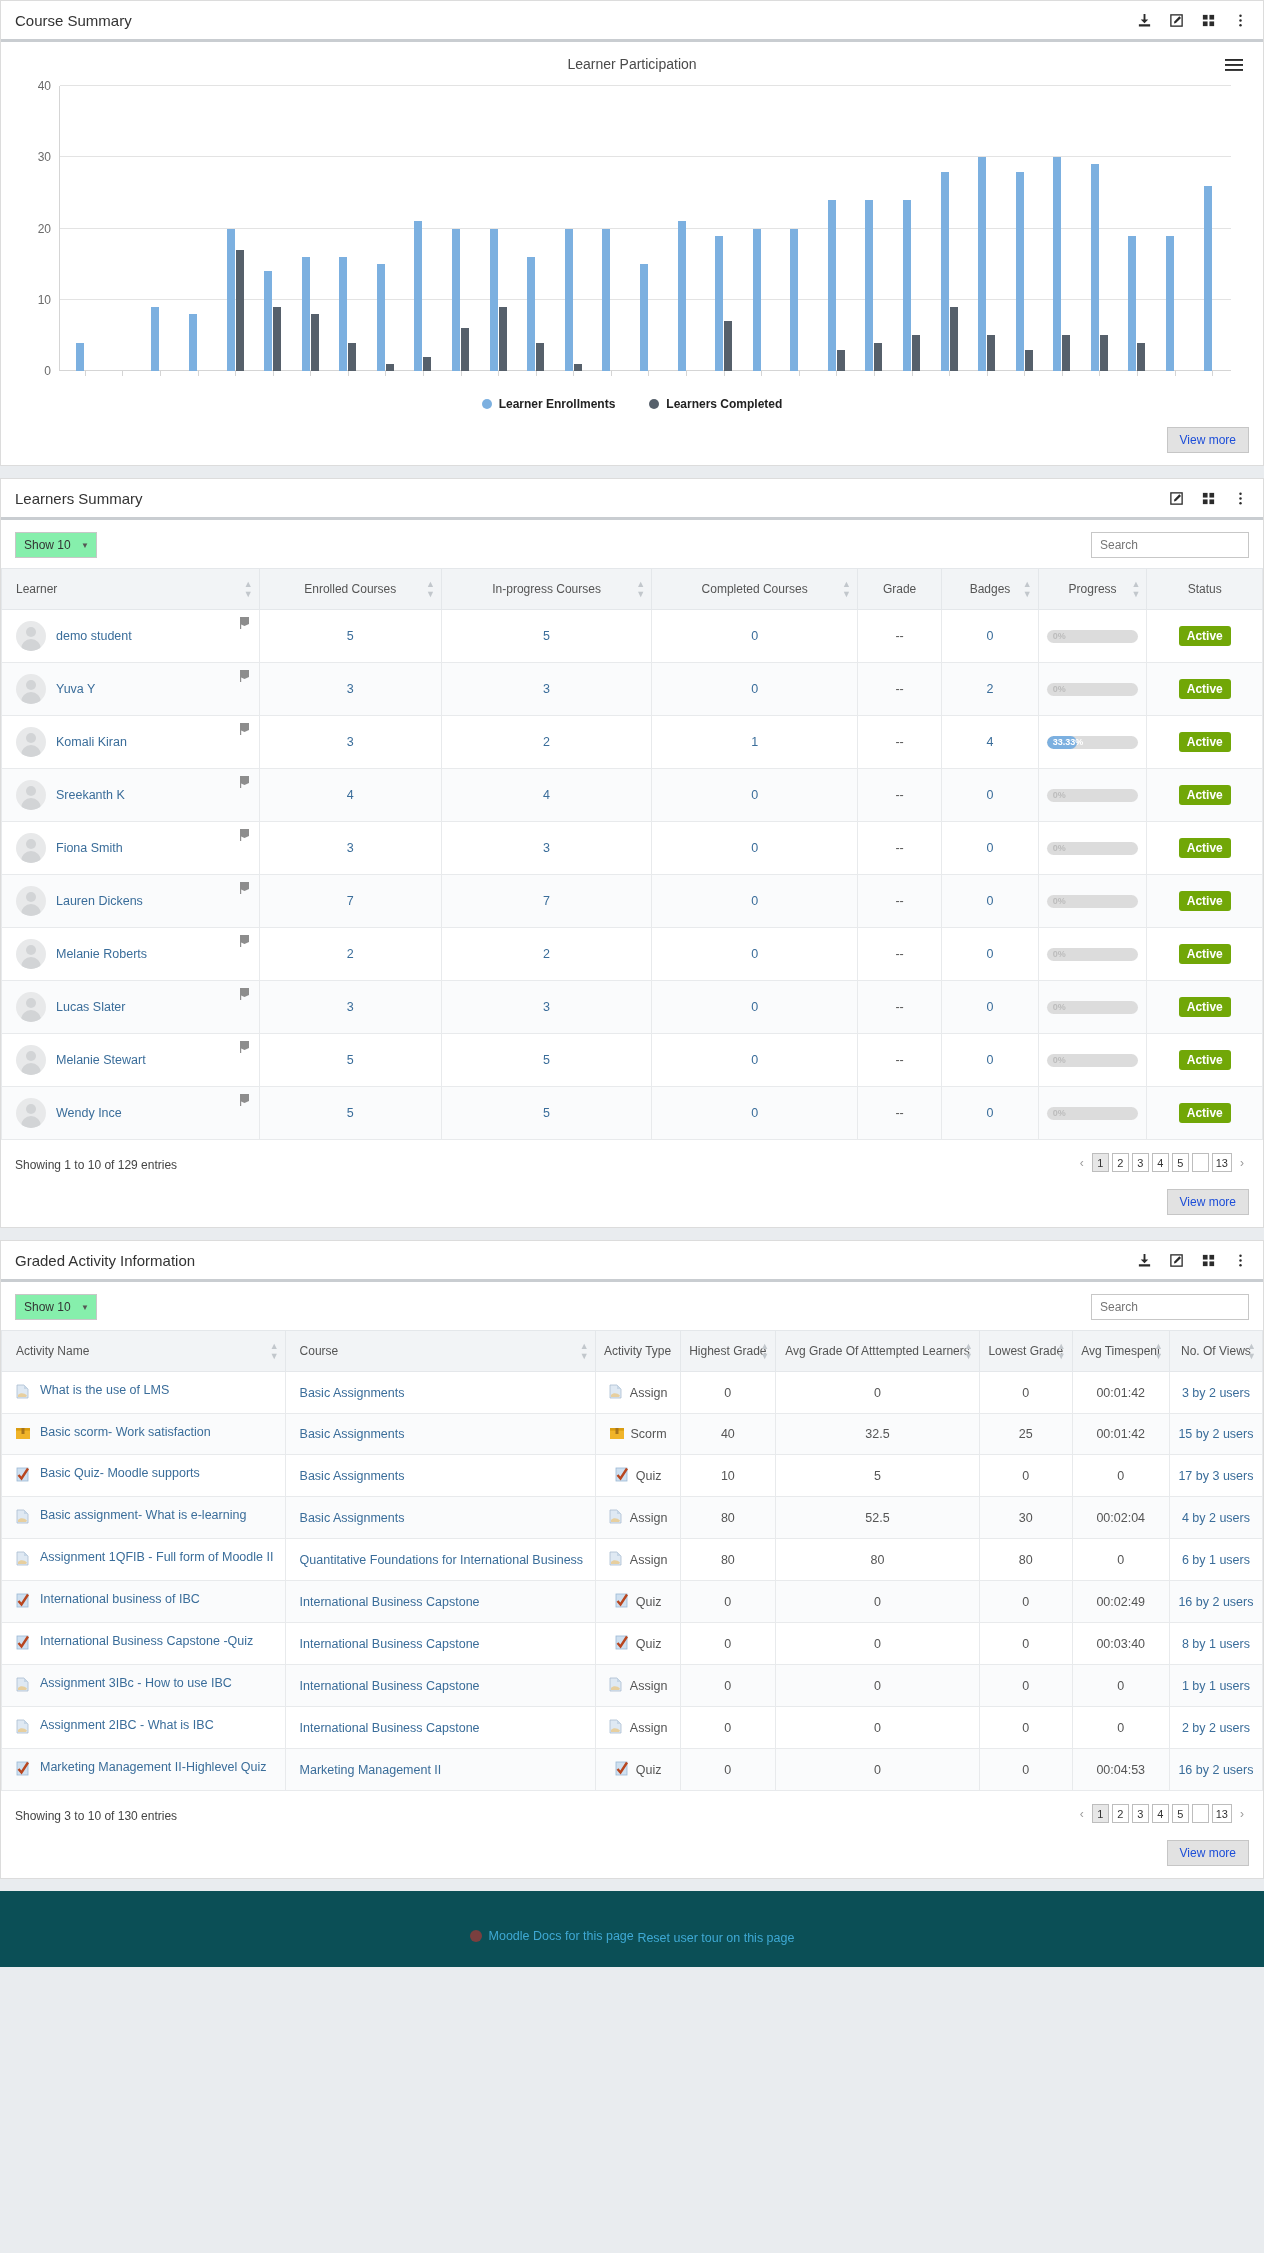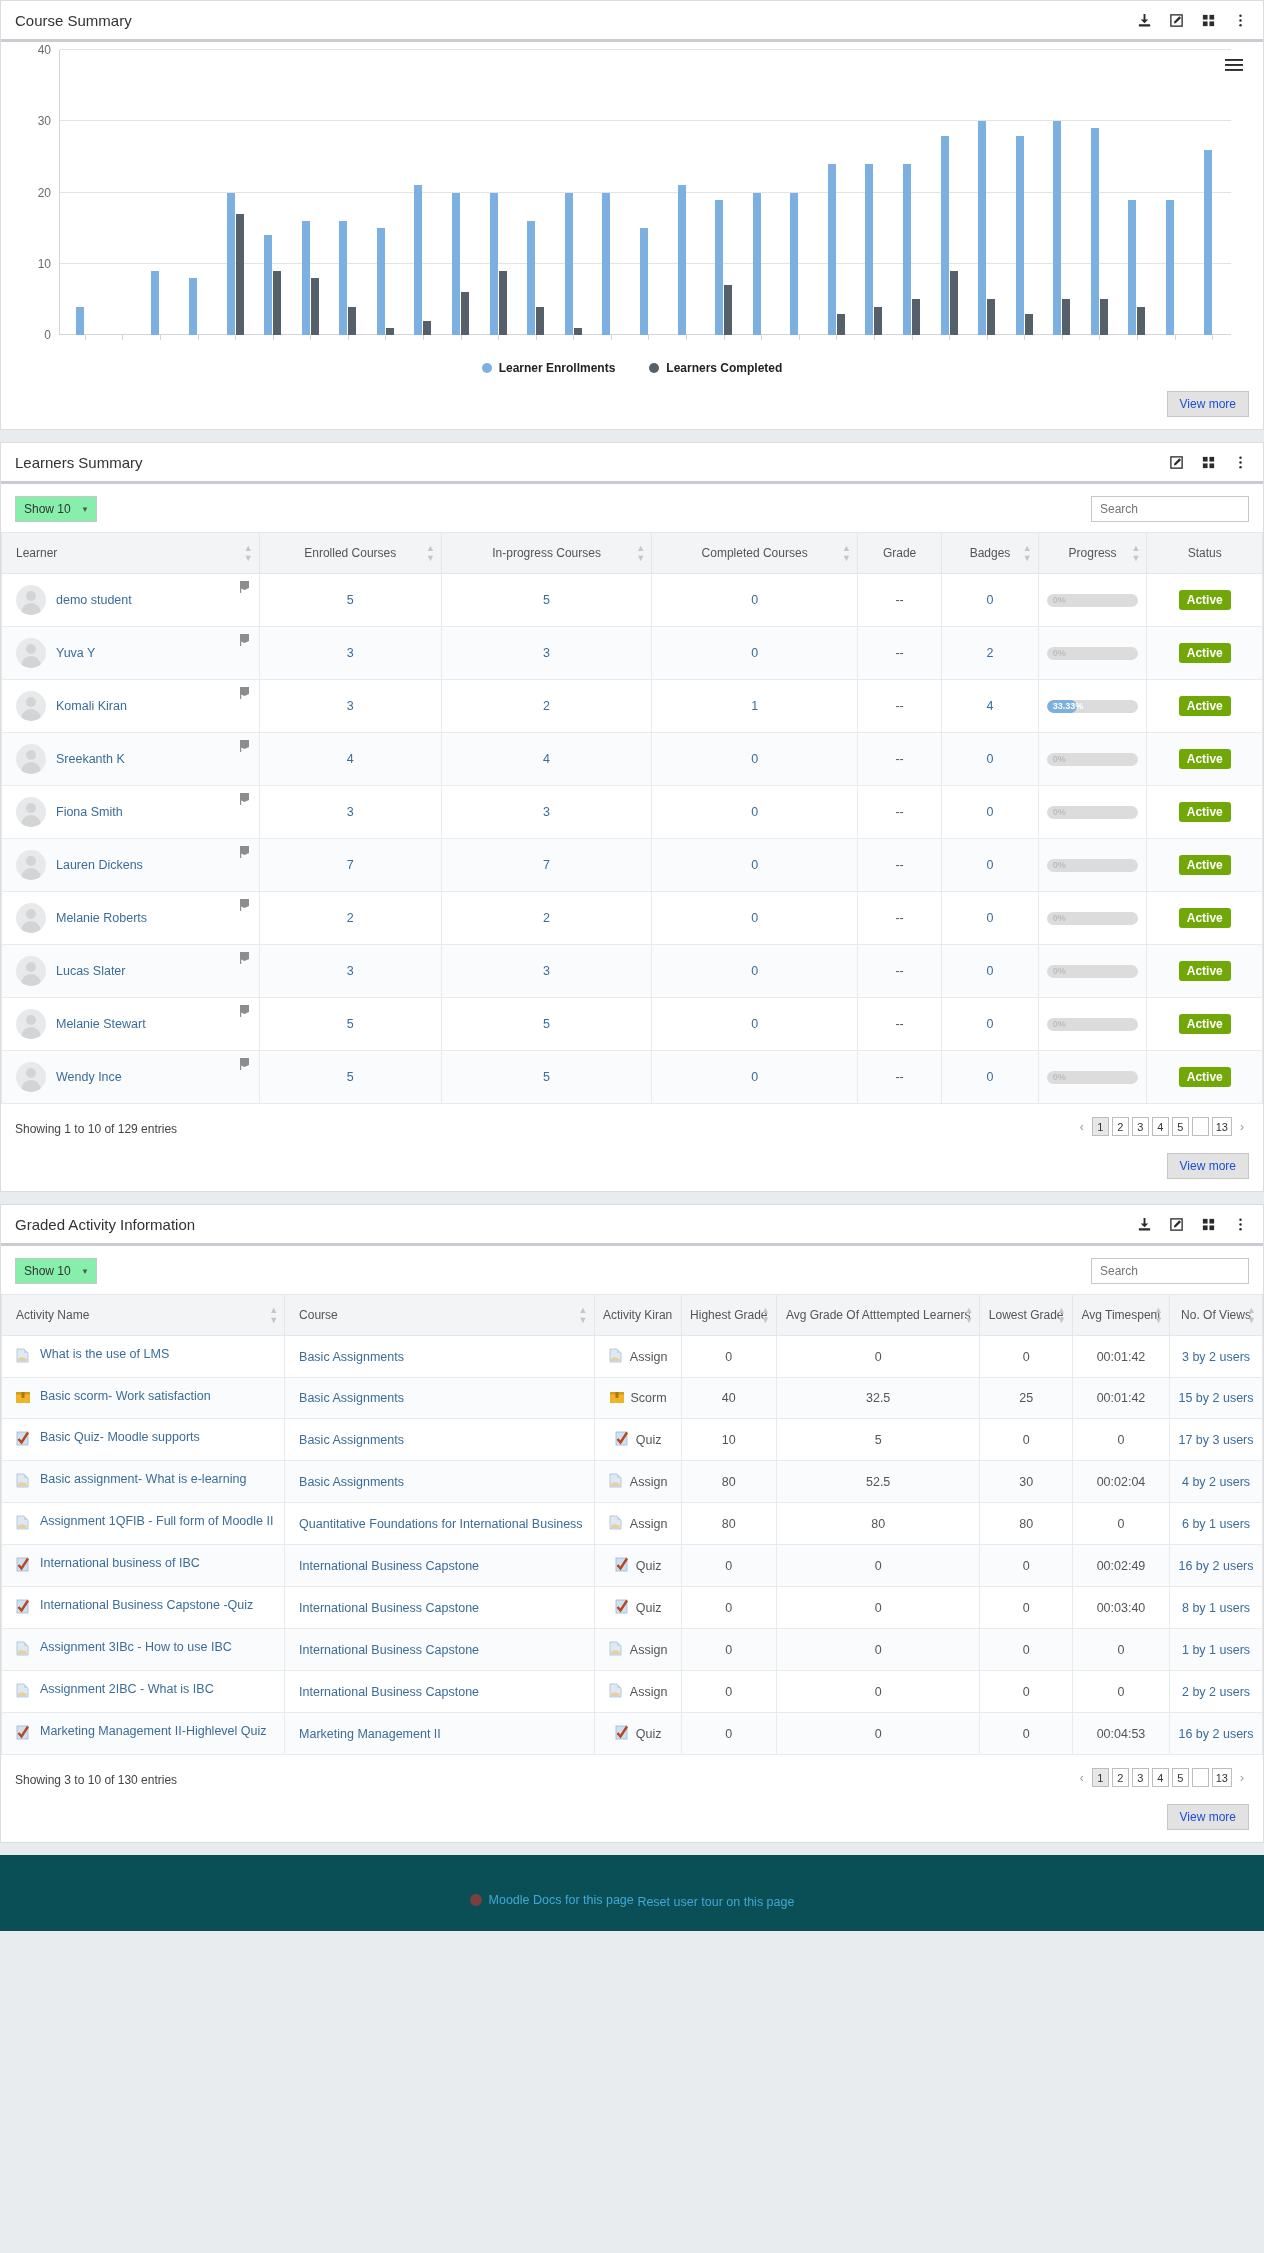--- a/index.html
+++ b/index.html
@@ -357,20 +357,21 @@
         <svg width="15" height="15" viewBox="0 0 16 16" fill="currentColor">
             <circle cx="8" cy="3" r="1.3"></circle>
             <circle cx="8" cy="8" r="1.3"></circle>
             <circle cx="8" cy="13" r="1.3"></circle>
           </svg>
       </span>
     </div>
   </div>
 
   <div class="chart-wrap">
+    <div class="chart-title">Learner Participation</div>
     <span class="chart-menu tool-icon">
       <svg width="18" height="14" viewBox="0 0 18 14" fill="currentColor">
           <rect x="0" y="1" width="18" height="1.9"></rect>
           <rect x="0" y="6" width="18" height="1.9"></rect>
           <rect x="0" y="11" width="18" height="1.9"></rect>
         </svg>
     </span>
     <div class="chart-area" id="chart-area">
         <div class="gridline axis0" style="bottom: 0%;">
           <span class="ytick">0</span>
@@ -941,21 +942,21 @@
     <thead>
       <tr id="graded-head-row">
           <th class="left"><span>Activity Name</span><span class="sortarrow">
               <span>▲</span>
               <span>▼</span>
             </span></th>
           <th class="left"><span>Course</span><span class="sortarrow">
               <span>▲</span>
               <span>▼</span>
             </span></th>
-          <th><span>Activity Kiran</span></th>
+          <th><span>Activity Type</span></th>
           <th><span>Highest Grade</span><span class="sortarrow">
               <span>▲</span>
               <span>▼</span>
             </span></th>
           <th><span>Avg Grade Of Atttempted Learners</span><span class="sortarrow">
               <span>▲</span>
               <span>▼</span>
             </span></th>
           <th><span>Lowest Grade</span><span class="sortarrow">
               <span>▲</span>

